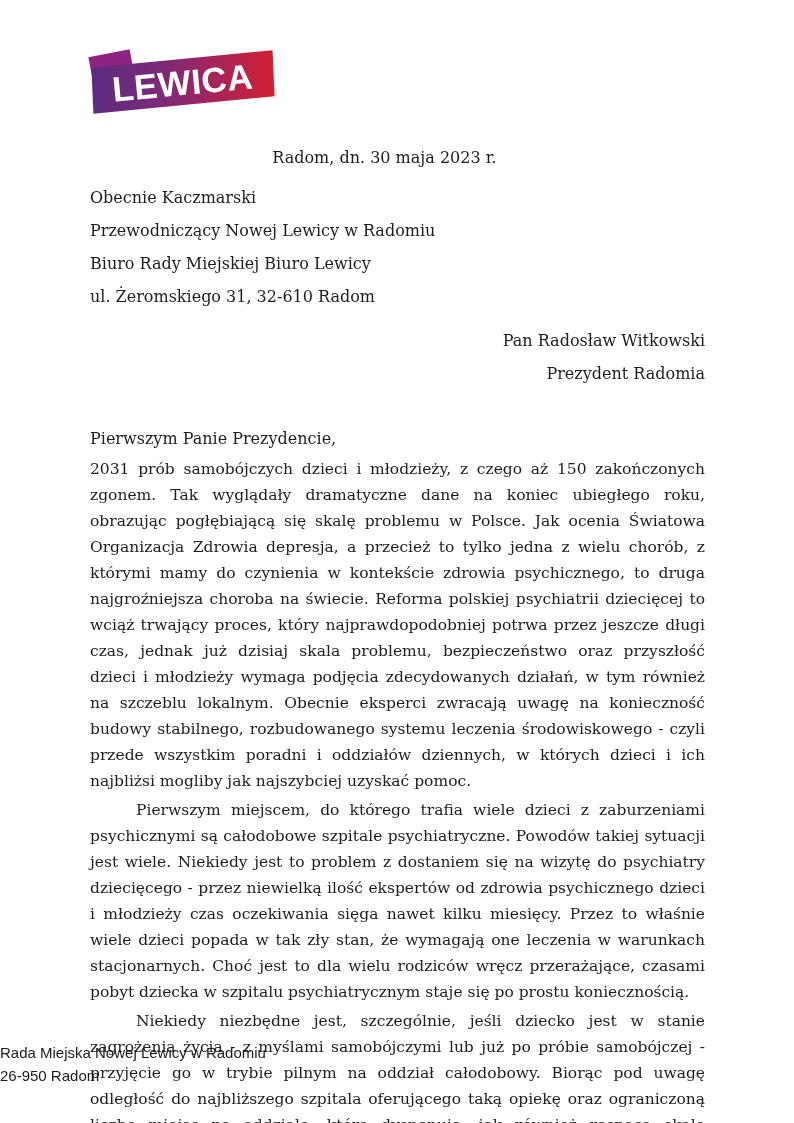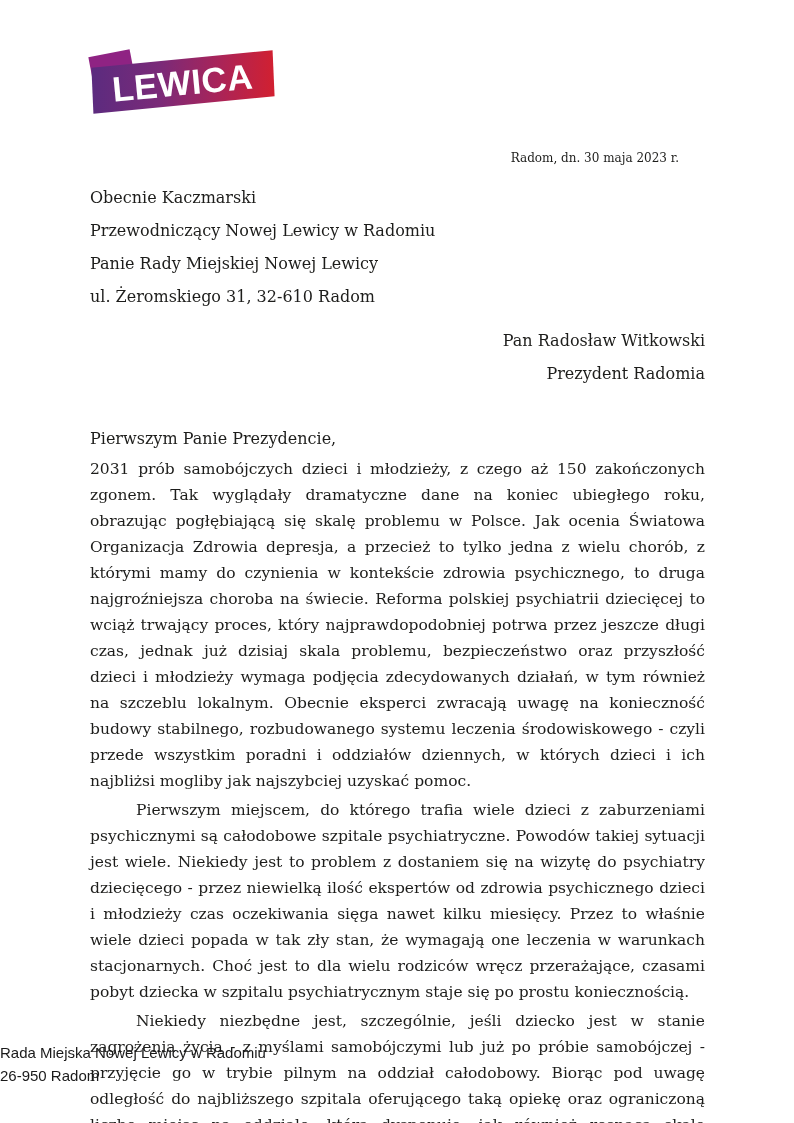--- a/index.html
+++ b/index.html
@@ -33,23 +33,23 @@
   .logo-text {
     font-family:"Liberation Sans", sans-serif;
     font-weight:bold; font-size:35px; line-height:1;
     color:#ffffff; letter-spacing:0.5px;
     transform:skewX(3deg);
   }
 
   
   .date-line {
     margin-top:28px;
-    text-align:right;
+    text-align:center;
     padding-right:26px;
-    font-size:12px; line-height:20px;
+    font-size:16px; line-height:20px;
   }
   .sender { margin-top:20px; }
   .sender p { margin:0 0 13px; font-size:16px; line-height:20px; }
   .recipient { margin-top:24px; text-align:right; }
   .recipient p { margin:0 0 13px; font-size:16px; line-height:20px; }
 
   
   .salutation { margin:42px 0 4px; font-size:16px; line-height:26px; }
   .body-text p {
     margin:0 0 3px;
@@ -80,21 +80,21 @@
       <div class="logo-banner">
         <span class="logo-text">LEWICA</span>
       </div>
     </div>
 
     <div class="date-line">Radom, dn. 30 maja 2023 r.</div>
 
     <div class="sender">
       <p>Obecnie Kaczmarski</p>
       <p>Przewodniczący Nowej Lewicy w Radomiu</p>
-      <p>Panie Rady Miejskiej Nowej Lewicy</p>
+      <p>Biuro Rady Miejskiej Biuro Lewicy</p>
       <p>ul. Żeromskiego 31, 32-610 Radom</p>
     </div>
 
     <div class="recipient">
       <p>Pan Radosław Witkowski</p>
       <p>Prezydent Radomia</p>
     </div>
 
     <p class="salutation">Pierwszym Panie Prezydencie,</p>
 

